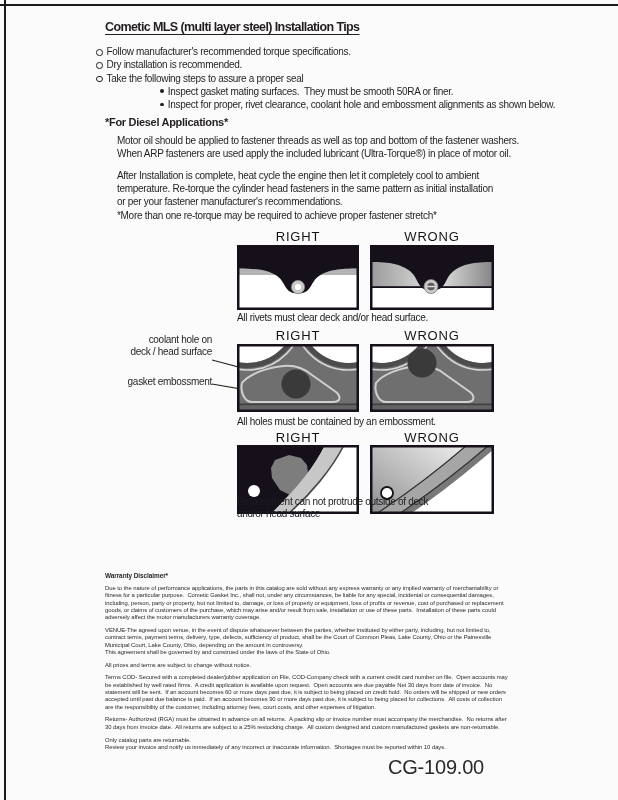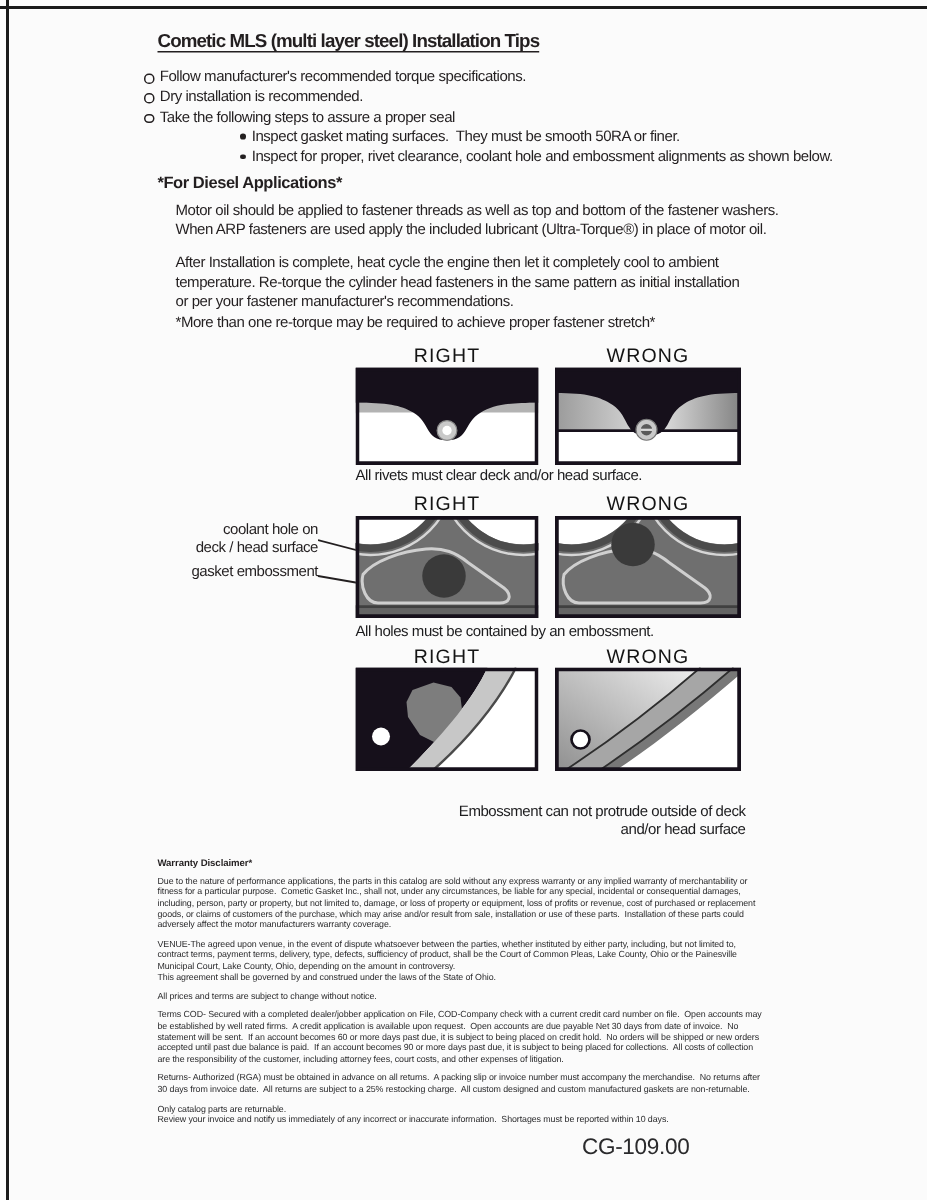--- a/index.html
+++ b/index.html
@@ -33,29 +33,29 @@
   .p1{top:134px;} .p2{top:169px;} .pnote{top:209px;}
 
   .dg-hdr{position:absolute;font-size:13px;letter-spacing:0.8px;text-align:center;color:#141414;}
   .dg-box{position:absolute;}
   .dg-box svg{display:block;}
   .caption{position:absolute;left:237px;font-size:10px;line-height:11.5px;
     letter-spacing:-0.3px;white-space:pre-wrap;color:#1c1c1e;}
 
   .lbl{position:absolute;left:96px;width:116px;text-align:right;
     font-size:10px;line-height:11.8px;letter-spacing:-0.3px;white-space:pre-wrap;}
-  .lbl1{top:348px;} .lbl2{top:376px;}
+  .lbl1{top:334px;} .lbl2{top:376px;}
   .leader{position:absolute;left:212px;top:352px;}
 
   .legal{position:absolute;left:105px;top:572px;width:508px;}
   .legal-h{font-size:6.4px;font-weight:bold;letter-spacing:-0.05px;margin:0 0 6px 0;}
   .legal p{margin:0 0 5.5px 0;font-size:5.9px;line-height:7.3px;
     letter-spacing:-0.05px;white-space:pre-wrap;color:#2b2b2d;}
 
-  .page-code{position:absolute;left:388px;top:756px;font-size:15px;letter-spacing:-0.2px;color:#2a2a2c;}
+  .page-code{position:absolute;left:388px;top:756px;font-size:20px;letter-spacing:-0.2px;color:#2a2a2c;}
 </style>
 </head>
 <body>
 
 <div id="page">
   <div class="border-top"></div>
   <div class="border-left"></div>
 
   <div class="title">Cometic MLS (multi layer steel) Installation Tips</div>
 
@@ -199,21 +199,21 @@
       <rect width="124" height="69" fill="#ffffff"></rect>
       <path d="M0,0 H97 C67,26 35,50 6,69 L0,69 Z" fill="url(#g3)"></path>
       <path d="M97,0 H119 C89,26 57,50 29,69 H6 C36,49 68,25 97,0 Z" fill="#a6a6a6"></path>
       <path d="M119,0 L124,0 L124,4 C96,28 66,52 40,69 L29,69 C57,50 89,26 119,0 Z" fill="#787878"></path>
       <path d="M97,0 C67,26 35,50 6,69" stroke="#2e2e2e" stroke-width="1.2" fill="none"></path>
       <path d="M119,0 C89,26 57,50 29,69" stroke="#2e2e2e" stroke-width="1.2" fill="none"></path>
       <circle cx="17" cy="48" r="6" fill="#ffffff" stroke="#16101b" stroke-width="1.8"></circle>
       <rect x="1.25" y="1.25" width="121.5" height="66.5" fill="none" stroke="#16101b" stroke-width="2.5"></rect>
     </svg>
   </div>
-  <div class="caption" style="top:536px;width:260px;text-align:right;">Embossment can not protrude outside of deck
+  <div class="caption" style="top:496px;width:260px;">Embossment can not protrude outside of deck
 and/or head surface</div>
 
   <div class="legal">
     <div class="legal-h">Warranty Disclaimer*</div>
     <p>Due to the nature of performance applications, the parts in this catalog are sold without any express warranty or any implied warranty of merchantability or
 fitness for a particular purpose.  Cometic Gasket Inc., shall not, under any circumstances, be liable for any special, incidental or consequential damages,
 including, person, party or property, but not limited to, damage, or loss of property or equipment, loss of profits or revenue, cost of purchased or replacement
 goods, or claims of customers of the purchase, which may arise and/or result from sale, installation or use of these parts.  Installation of these parts could
 adversely affect the motor manufacturers warranty coverage.</p>
     <p>VENUE-The agreed upon venue, in the event of dispute whatsoever between the parties, whether instituted by either party, including, but not limited to,

